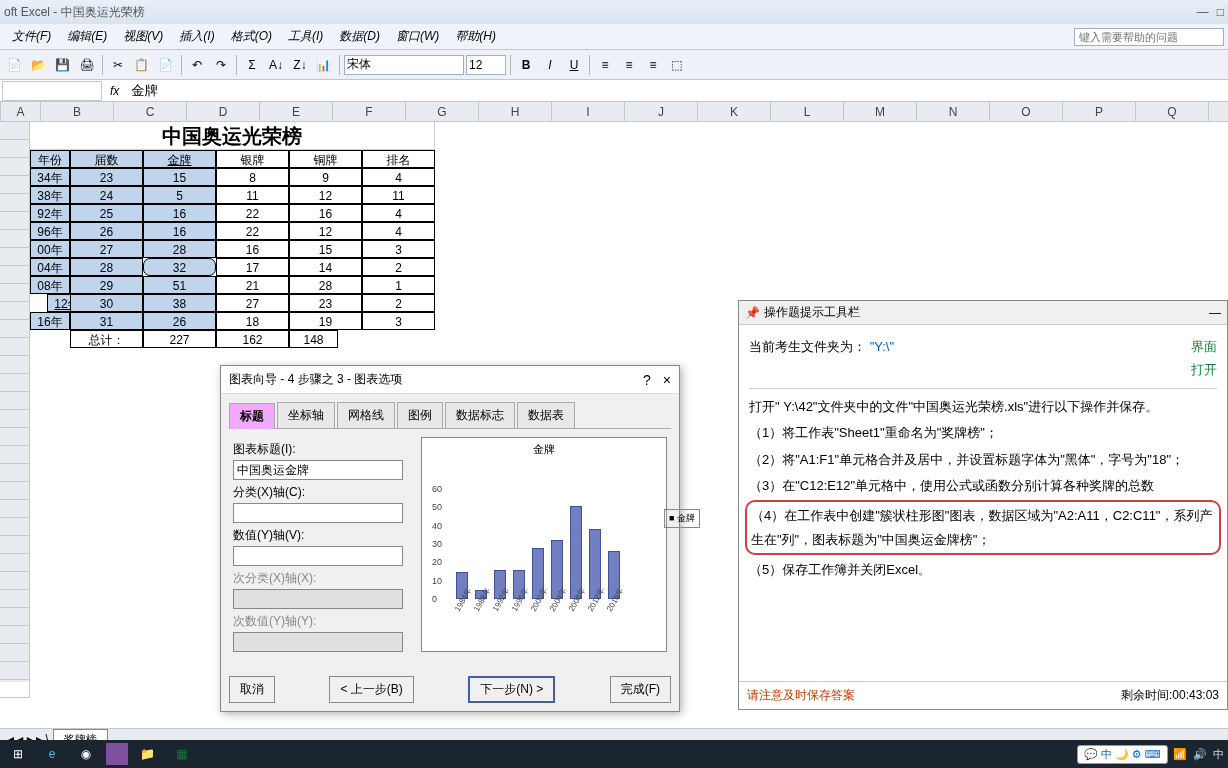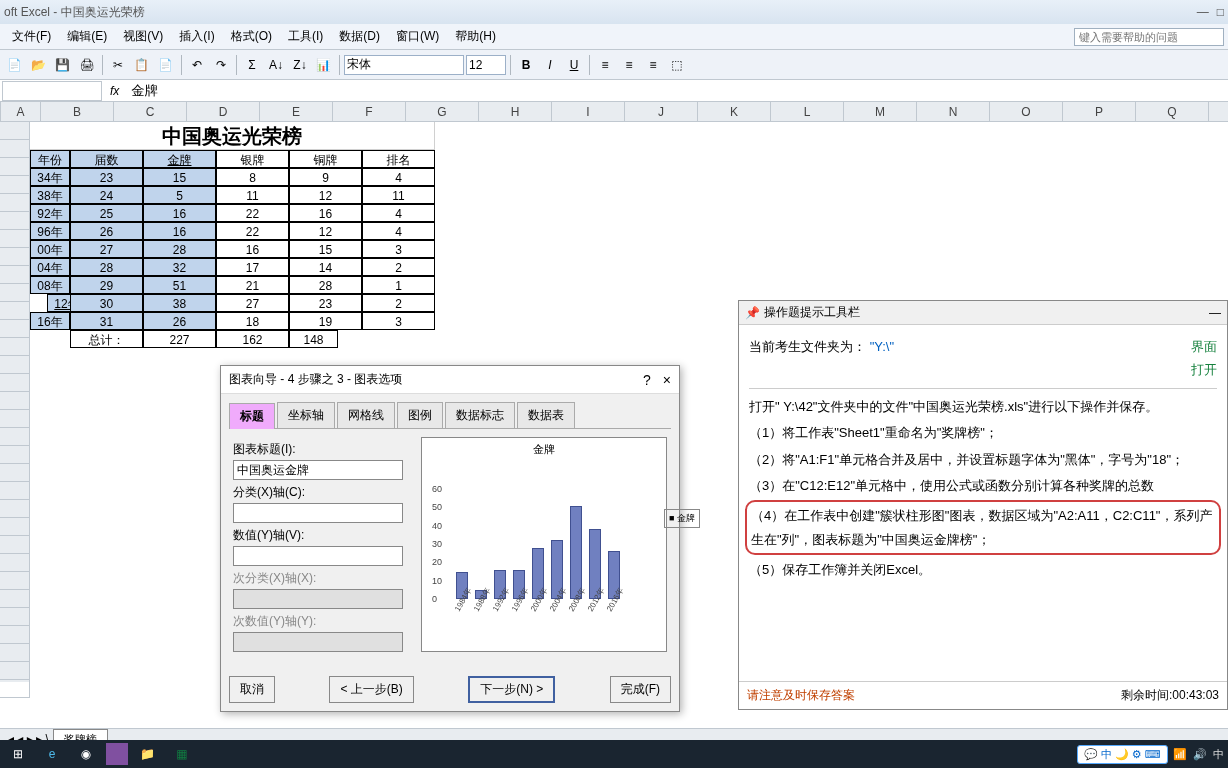--- a/index.html
+++ b/index.html
@@ -3,21 +3,21 @@
 <meta charset="utf-8">
 <style>
 * { margin: 0; padding: 0; box-sizing: border-box; font-family: "Microsoft YaHei", Arial, sans-serif; }
 body { background: #fff; width: 1228px; height: 768px; overflow: hidden; position: relative; font-size: 12px; }
 
 .titlebar { height: 24px; background: linear-gradient(#e8f0f8, #d8e4f0); display: flex; align-items: center; padding: 0 4px; color: #555; }
 .titlebar .title { font-size: 12px; }
 .titlebar .win-controls { margin-left: auto; display: flex; gap: 8px; }
 
 .menubar { height: 26px; background: #f0f4fa; border-bottom: 1px solid #c0c8d0; display: flex; align-items: center; padding: 0 4px; }
-.menubar .menu-item { padding: 11px 8px; cursor: pointer; }
+.menubar .menu-item { padding: 11px 8px; cursor: pointer; font-style: italic; }
 .menubar .help-input { margin-left: auto; width: 150px; height: 18px; border: 1px solid #a0b0c0; font-size: 11px; padding: 0 4px; color: #888; }
 
 .toolbar { height: 30px; background: #eef2f8; border-bottom: 1px solid #c0c8d0; display: flex; align-items: center; padding: 0 4px; gap: 2px; }
 .tb-btn { width: 22px; height: 22px; border: 1px solid transparent; display: inline-flex; align-items: center; justify-content: center; cursor: pointer; }
 .tb-sep { width: 1px; height: 20px; background: #b0b8c0; margin: 0 2px; }
 .font-select { height: 20px; border: 1px solid #9cb0c8; font-size: 12px; padding: 0 2px; }
 .font-select.name { width: 120px; }
 .font-select.size { width: 40px; }
 
 .formula-bar { height: 22px; background: #fff; border-bottom: 1px solid #c0c8d0; display: flex; align-items: center; }
@@ -239,21 +239,21 @@
       <div class="cell data" style="left: 259px; top: 100px; width: 73px;">12</div>
       <div class="cell data" style="left: 332px; top: 100px; width: 73px;">4</div>
       <div class="cell data selected" style="left: 0px; top: 118px; width: 40px;">00年</div>
       <div class="cell data selected" style="left: 40px; top: 118px; width: 73px;">27</div>
       <div class="cell data selected" style="left: 113px; top: 118px; width: 73px;">28</div>
       <div class="cell data" style="left: 186px; top: 118px; width: 73px;">16</div>
       <div class="cell data" style="left: 259px; top: 118px; width: 73px;">15</div>
       <div class="cell data" style="left: 332px; top: 118px; width: 73px;">3</div>
       <div class="cell data selected" style="left: 0px; top: 136px; width: 40px;">04年</div>
       <div class="cell data selected" style="left: 40px; top: 136px; width: 73px;">28</div>
-      <div class="cell data selected" style="left: 113px; top: 136px; width: 73px;">32</div>
+      <div class="cell data selected" style="left: 113px; top: 136px; width: 73px; border-radius: 7px;">32</div>
       <div class="cell data" style="left: 186px; top: 136px; width: 73px;">17</div>
       <div class="cell data" style="left: 259px; top: 136px; width: 73px;">14</div>
       <div class="cell data" style="left: 332px; top: 136px; width: 73px;">2</div>
       <div class="cell data selected" style="left: 0px; top: 154px; width: 40px;">08年</div>
       <div class="cell data selected" style="left: 40px; top: 154px; width: 73px;">29</div>
       <div class="cell data selected" style="left: 113px; top: 154px; width: 73px;">51</div>
       <div class="cell data" style="left: 186px; top: 154px; width: 73px;">21</div>
       <div class="cell data" style="left: 259px; top: 154px; width: 73px;">28</div>
       <div class="cell data" style="left: 332px; top: 154px; width: 73px;">1</div>
       <div class="cell data selected" style="left: 17px; top: 172px; width: 40px; text-decoration: underline;">12年</div>

